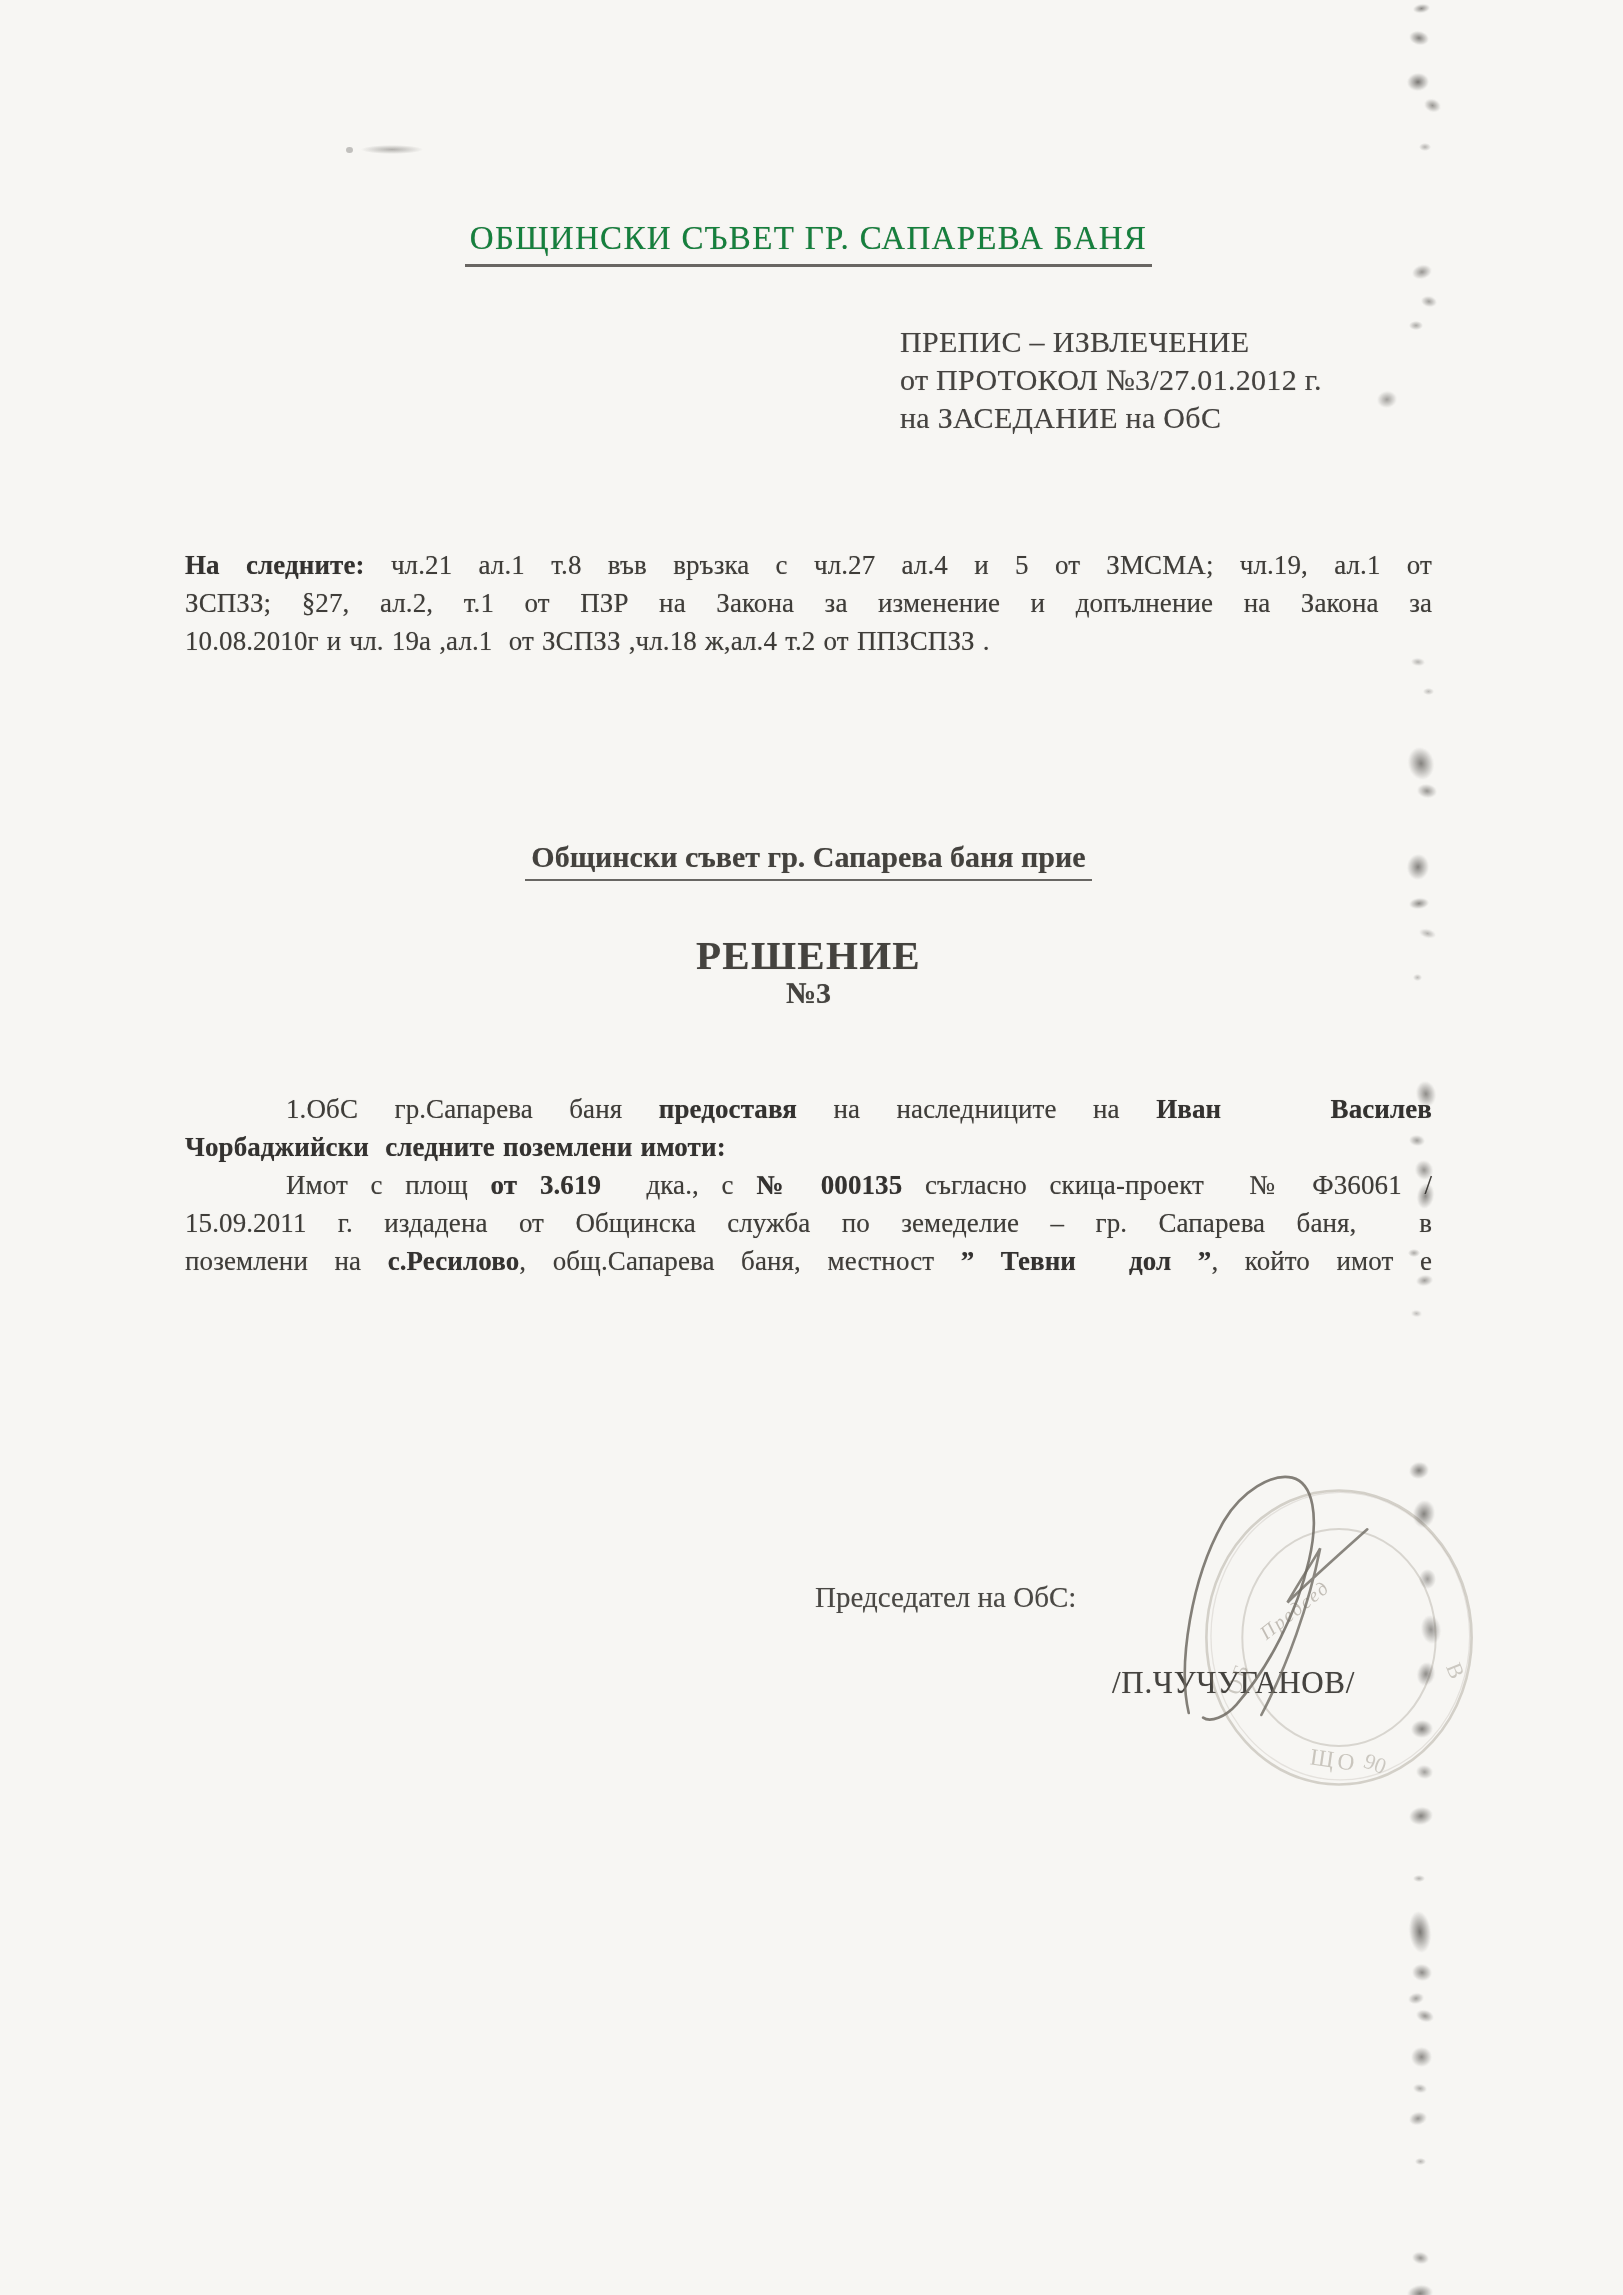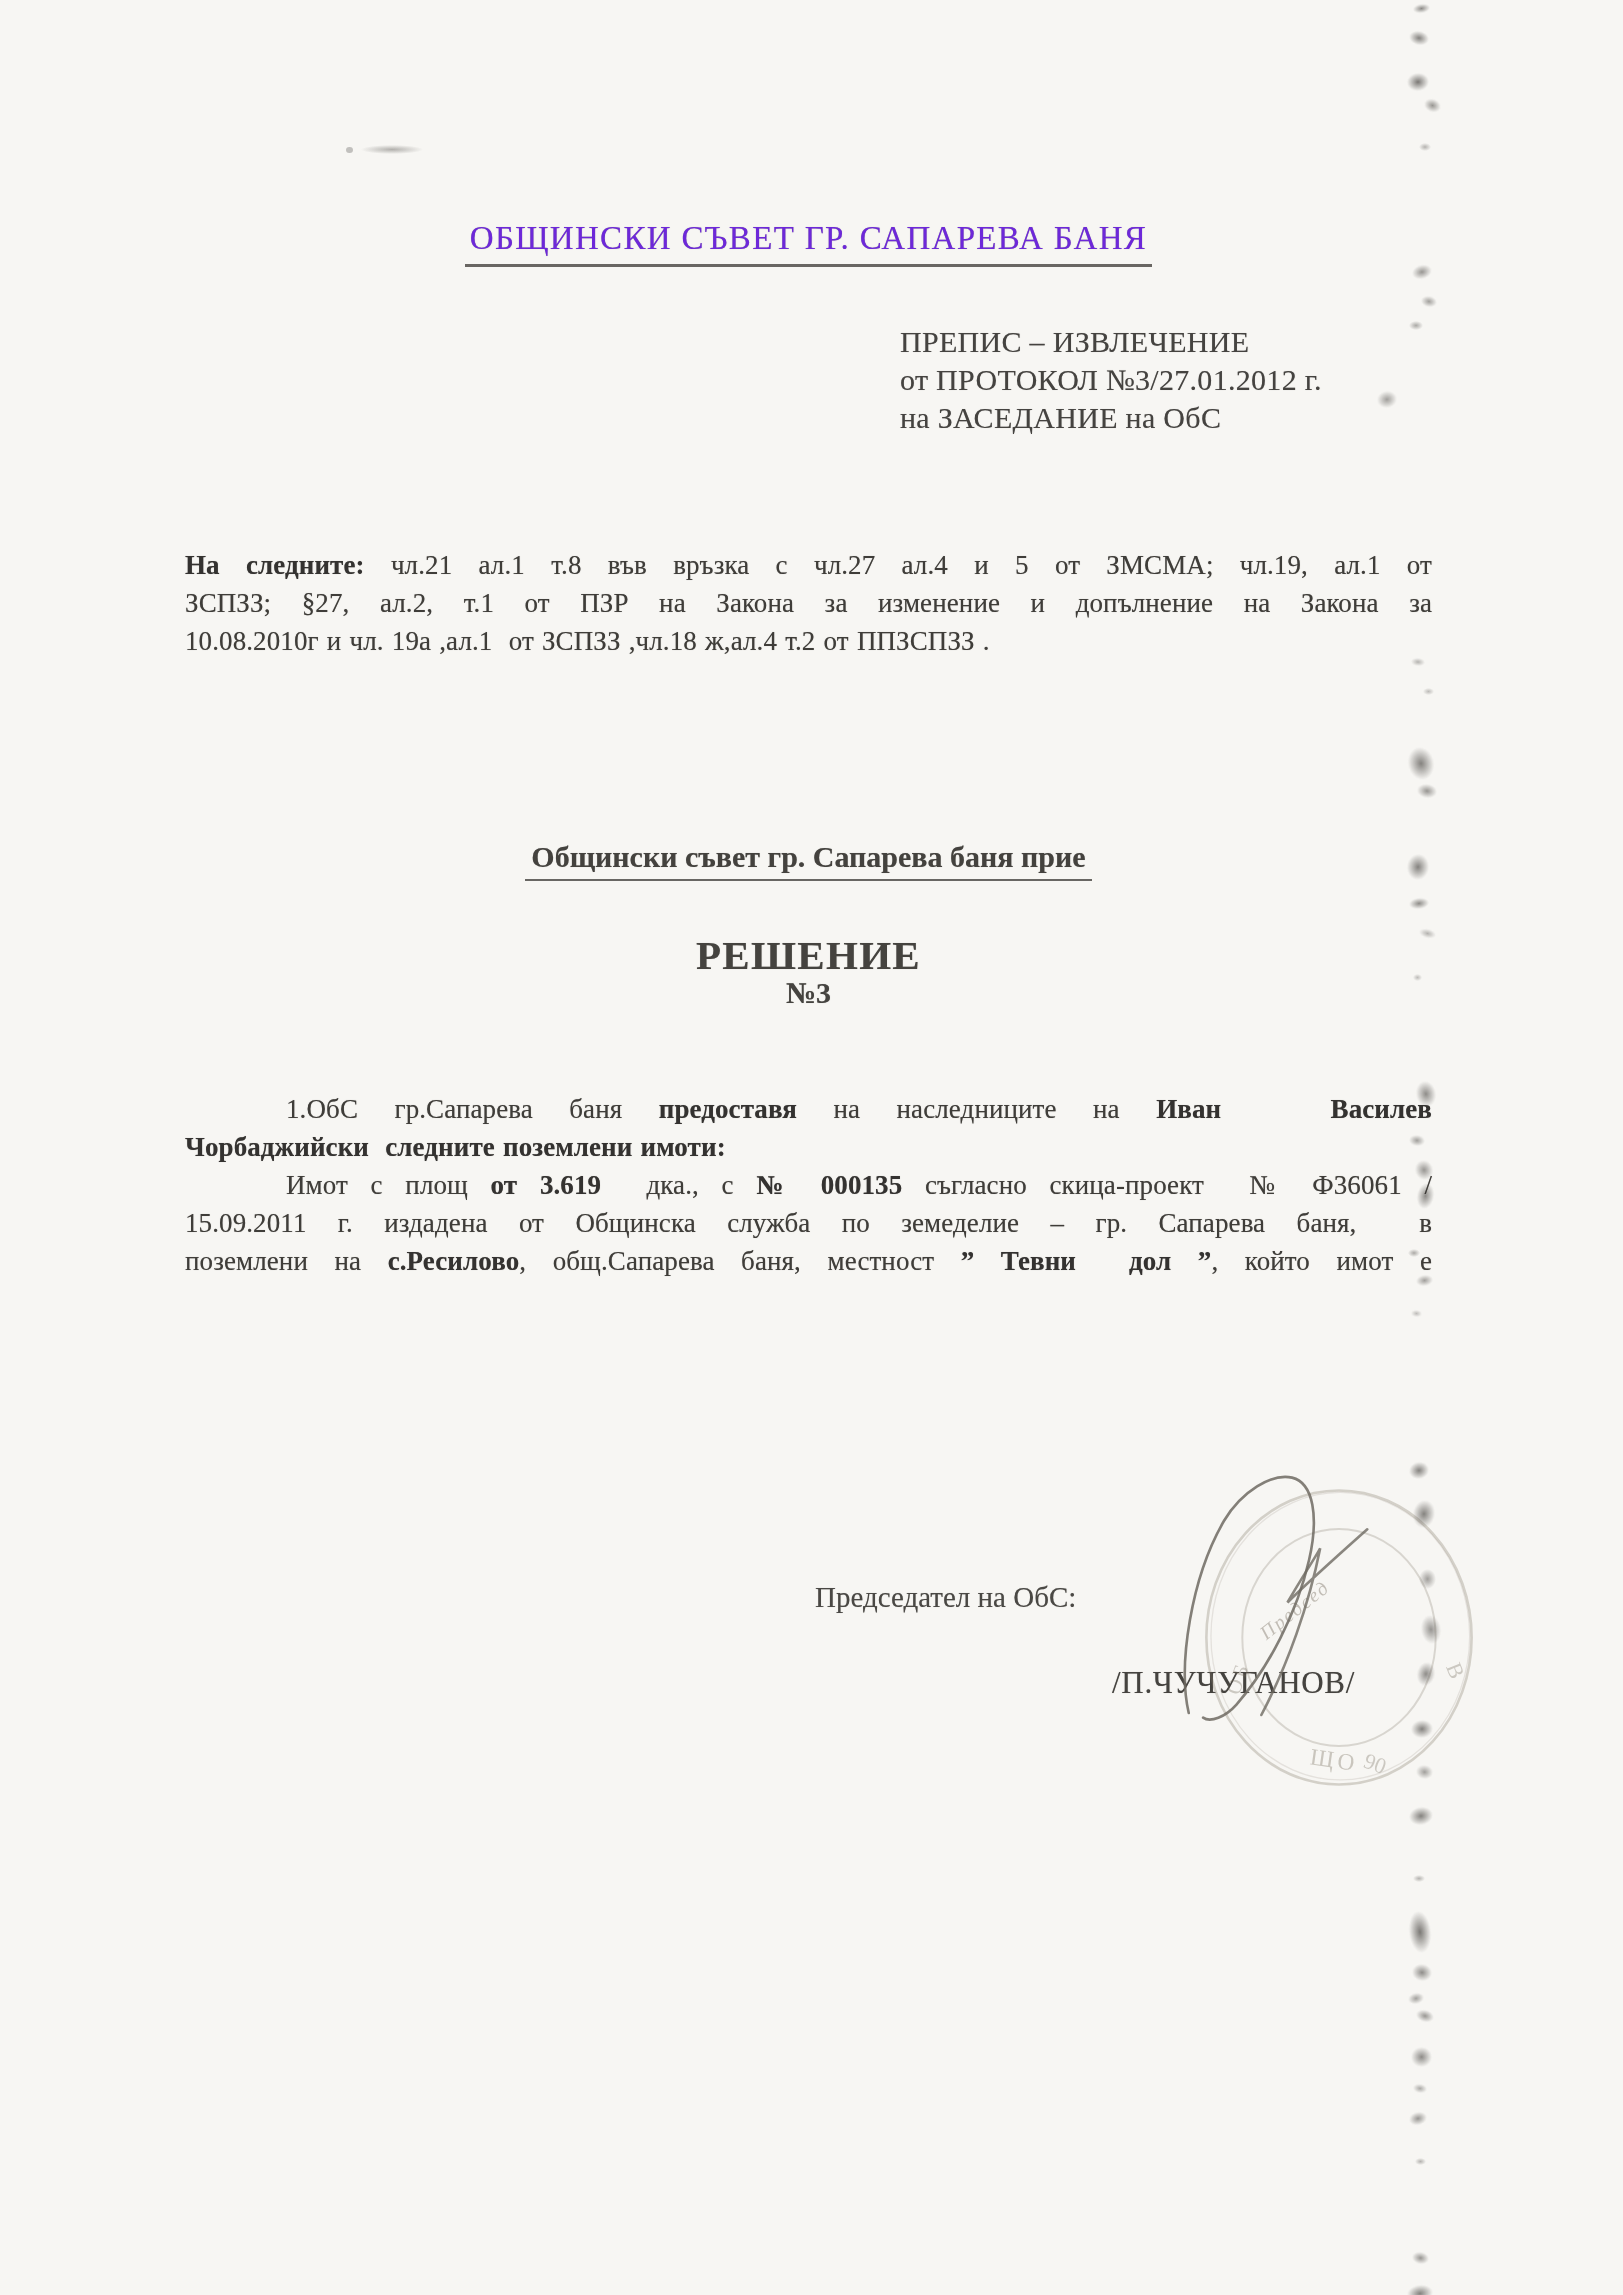--- a/index.html
+++ b/index.html
@@ -9,21 +9,21 @@
     background:#f7f6f3;
     font-family:"Liberation Serif", serif;
     color:#3f3d39;
     overflow:hidden;
   }
   
   .title-wrap { position:absolute; left:185px; top:220px; width:1247px; text-align:center; }
   .title-text {
     display:inline-block;
     font-size:33px; letter-spacing:1.3px; font-weight:500;
-    color:#6d28d9;
+    color:#15803d;
     border-bottom:3.3px solid rgba(73,70,66,0.82);
     padding:0 5.2px 6.5px 5.2px;
     text-shadow:0 0 0.7px rgba(75,72,68,0.5);
     white-space:nowrap;
   }
   .preamble {
     position:absolute; left:900px; top:323px;
     font-size:30px; line-height:38px; letter-spacing:0.3px;
     color:#454340; text-shadow:0 0 0.7px rgba(69,67,64,0.45);
   }

